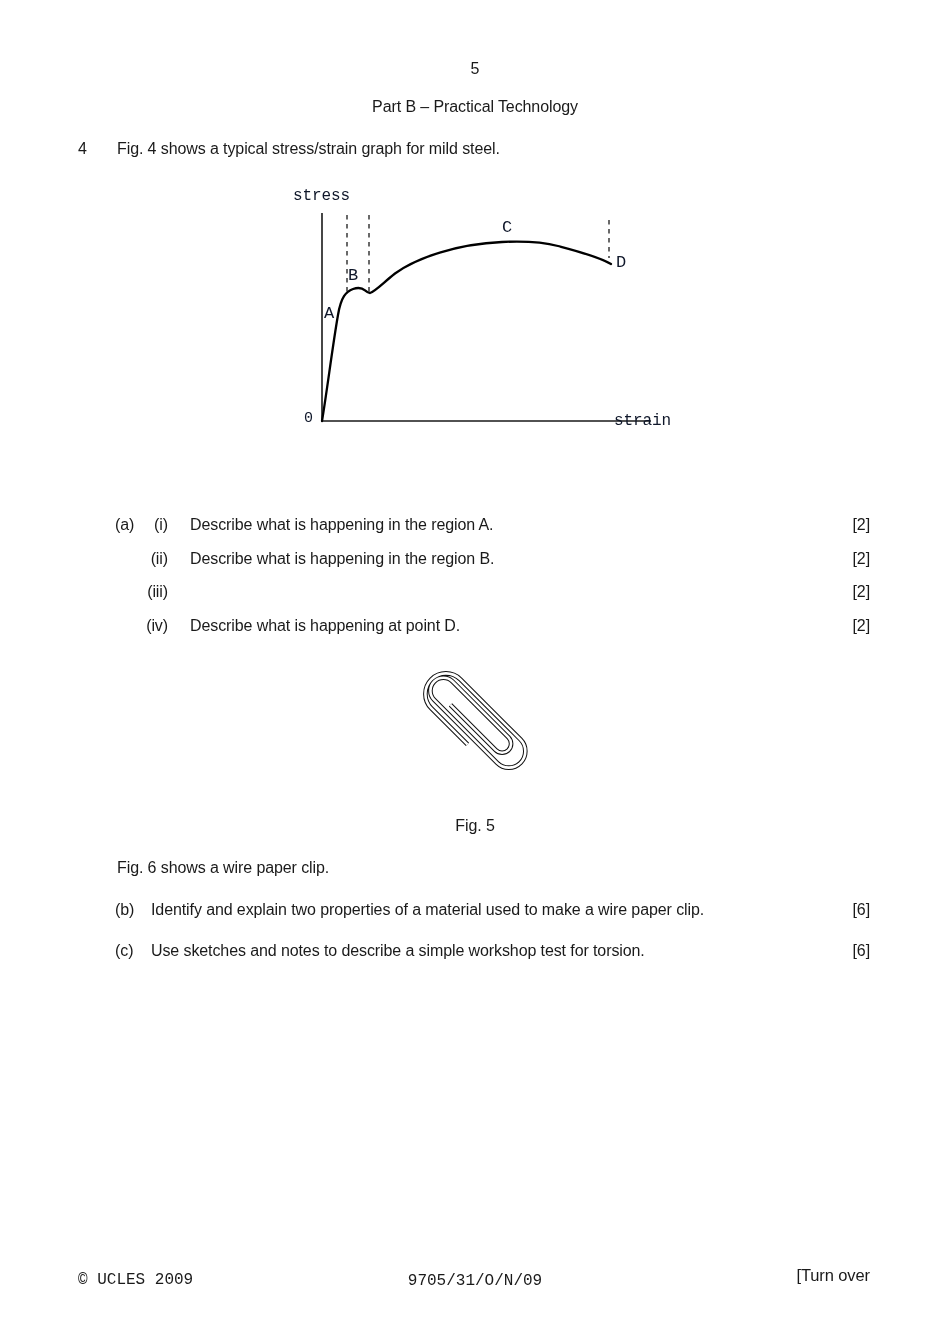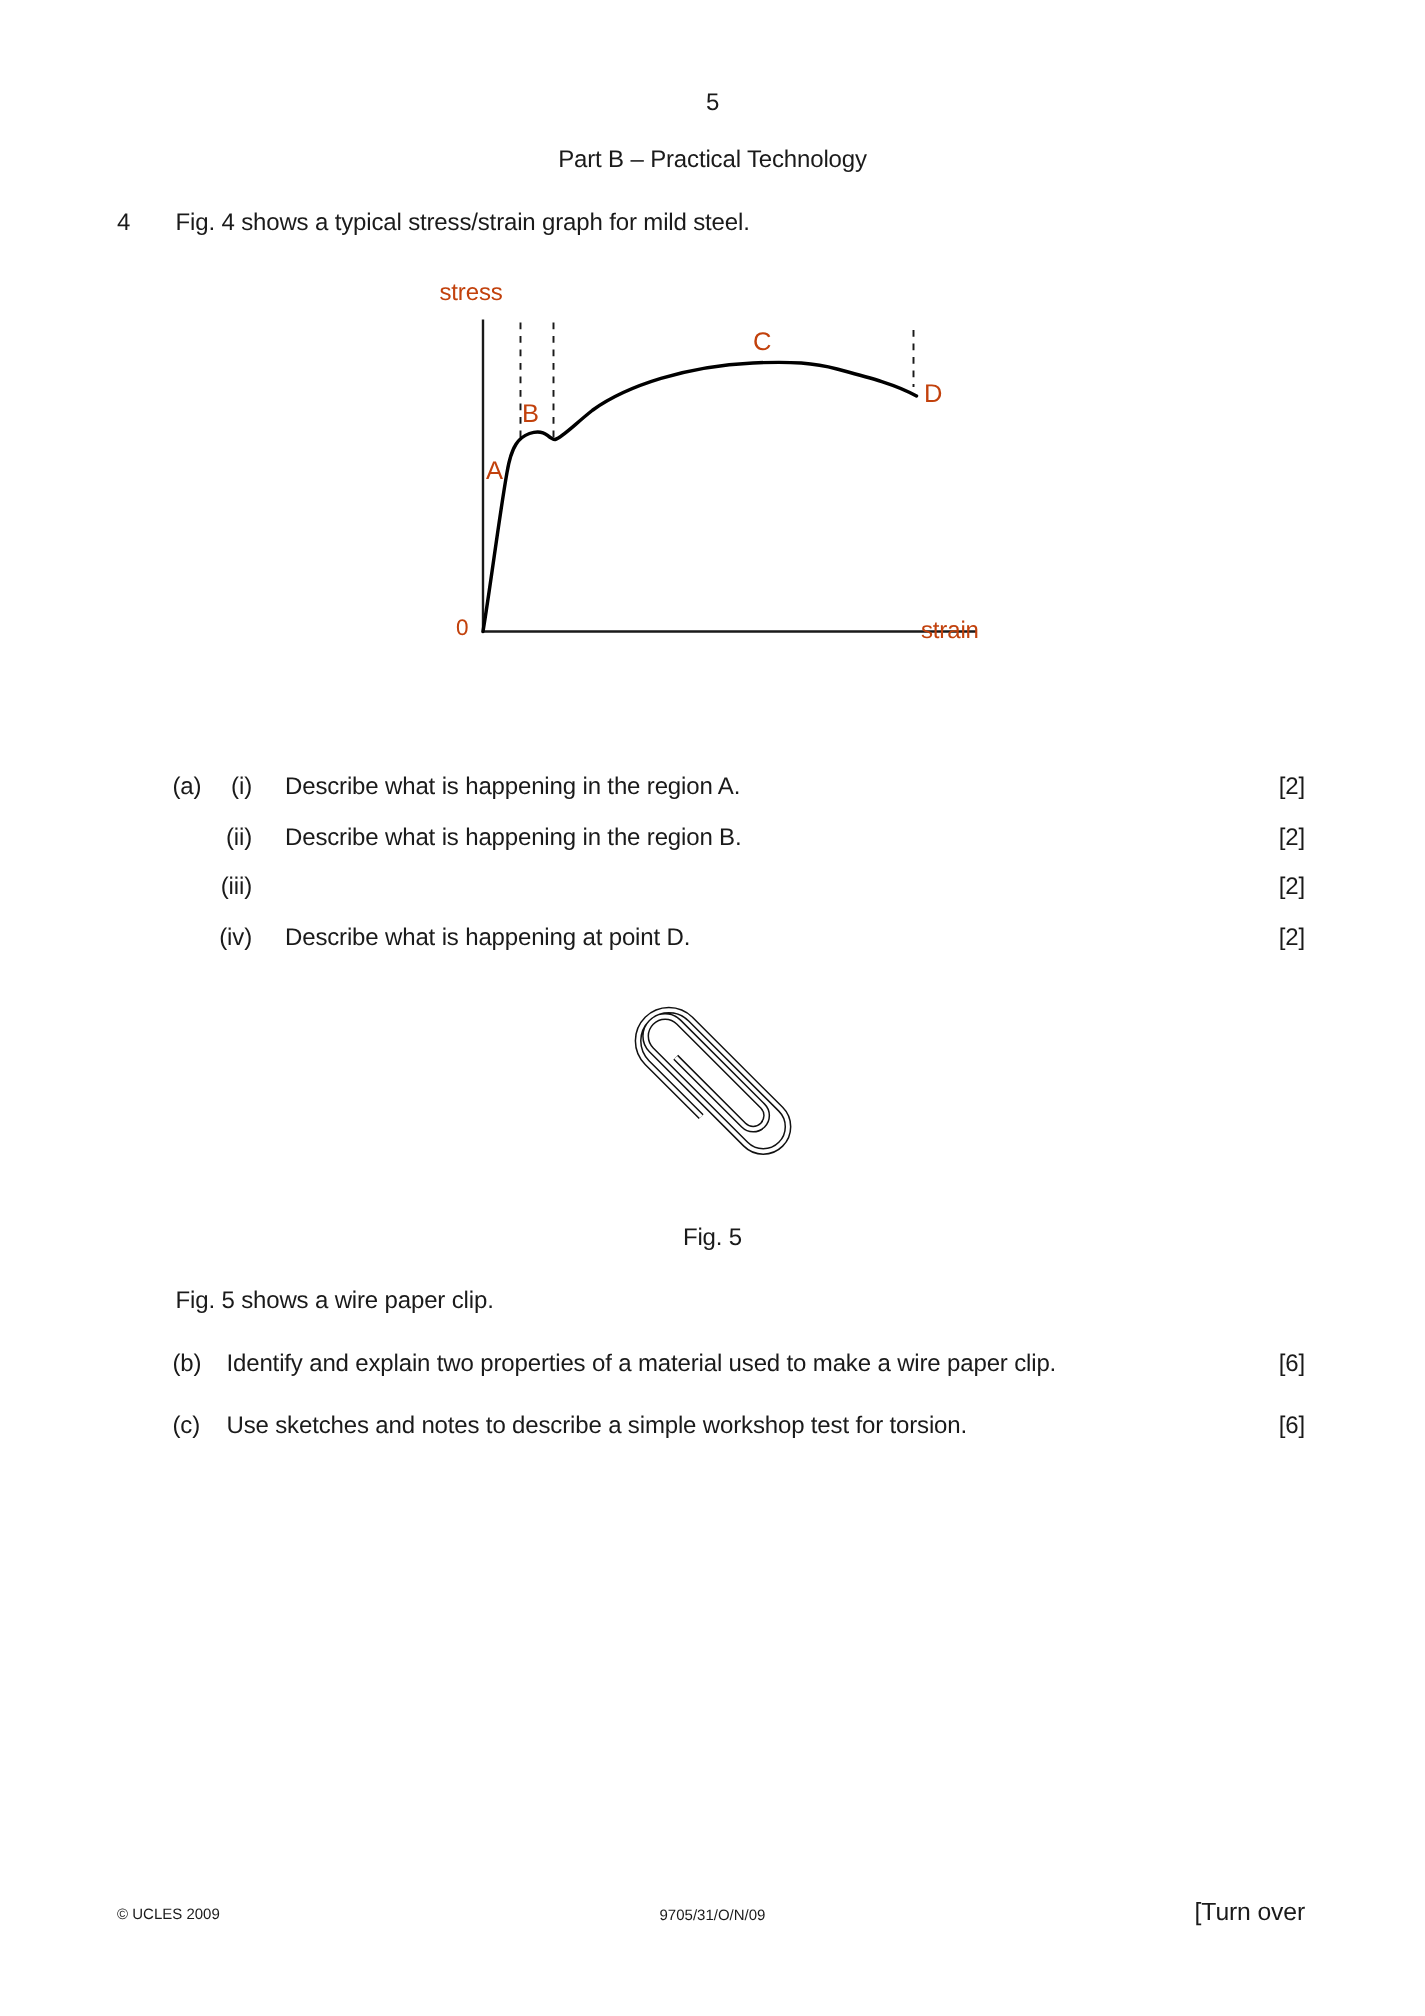--- a/index.html
+++ b/index.html
@@ -8,22 +8,22 @@
     background:#ffffff; color:#1a1a1a;
     font-family:"Liberation Sans", sans-serif;
     font-size:16px; letter-spacing:-0.1px;
     overflow:hidden;
   }
   .abs { position:absolute; }
   .centered { left:0; right:0; text-align:center; }
   .row { position:absolute; left:0; width:100%; height:22px; }
   .marks { position:absolute; right:80px; }
   .num-box { position:absolute; left:118px; width:50px; text-align:right; }
-  .graph-label { position:absolute; color:#c2410c; }
-  .small { font-size:10px; letter-spacing:0; }
+  .graph-label { position:absolute; color:#0f172a;font-family:Liberation Mono, monospace; }
+  .small { font-size:16px; letter-spacing:0;font-family:Liberation Mono, monospace; }
   .turnover { font-size:16.5px;margin-left:26px; }
   svg { display:block; }
 </style>
 </head>
 <body>
 
 <div class="page">
 
   <div class="abs centered" style="top:60px">5</div>
 
@@ -92,21 +92,21 @@
                  V 106 A 16.5 16.5 0 0 0 43 106 V 21 A 20.5 20.5 0 0 0 2 21 V 72" fill="none" stroke="#111111" stroke-width="4.6"></path>
         <path d="M 18 32 V 96 A 9 9 0 0 0 36 96 V 17 A 13 13 0 0 0 10 17
                  V 106 A 16.5 16.5 0 0 0 43 106 V 21 A 20.5 20.5 0 0 0 2 21 V 72" fill="none" stroke="#ffffff" stroke-width="2.6"></path>
       </g>
     </svg>
   </div>
 
   <div class="abs centered" style="top:817px">Fig. 5</div>
 
   <div class="row" style="top:859px">
-    <span class="abs" style="left:117px">Fig. 5 shows a wire paper clip.</span>
+    <span class="abs" style="left:117px">Fig. 6 shows a wire paper clip.</span>
   </div>
 
   <div class="row" style="top:901px">
     <span class="abs" style="left:115px">(b)</span>
     <span class="abs" style="left:151px">Identify and explain two properties of a material used to make a wire paper clip.</span>
     <span class="marks">[6]</span>
   </div>
 
   <div class="row" style="top:942px">
     <span class="abs" style="left:115px">(c)</span>

